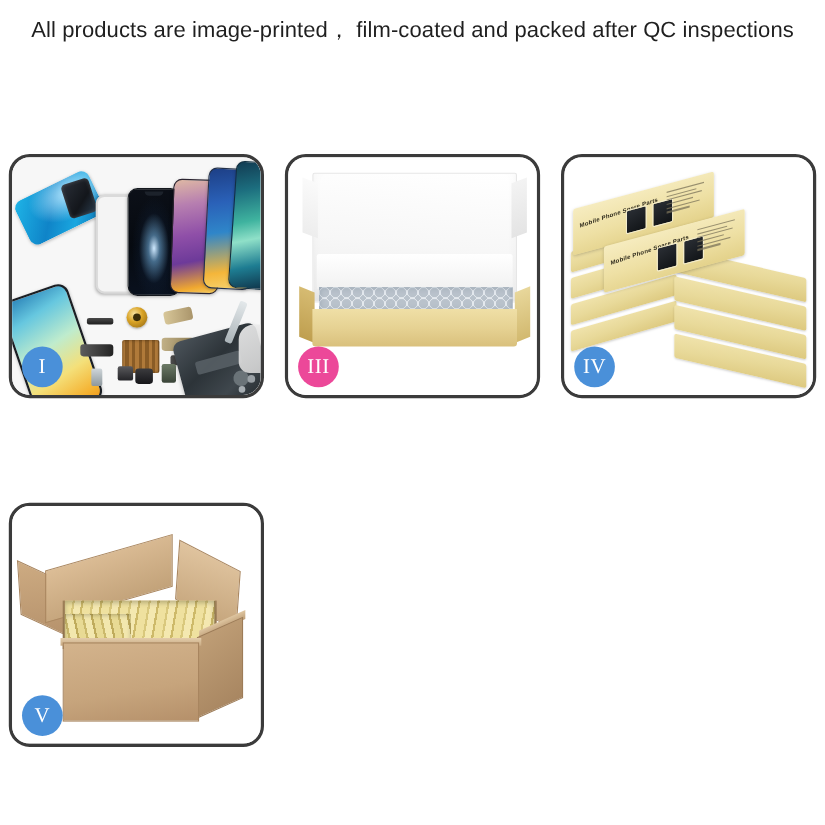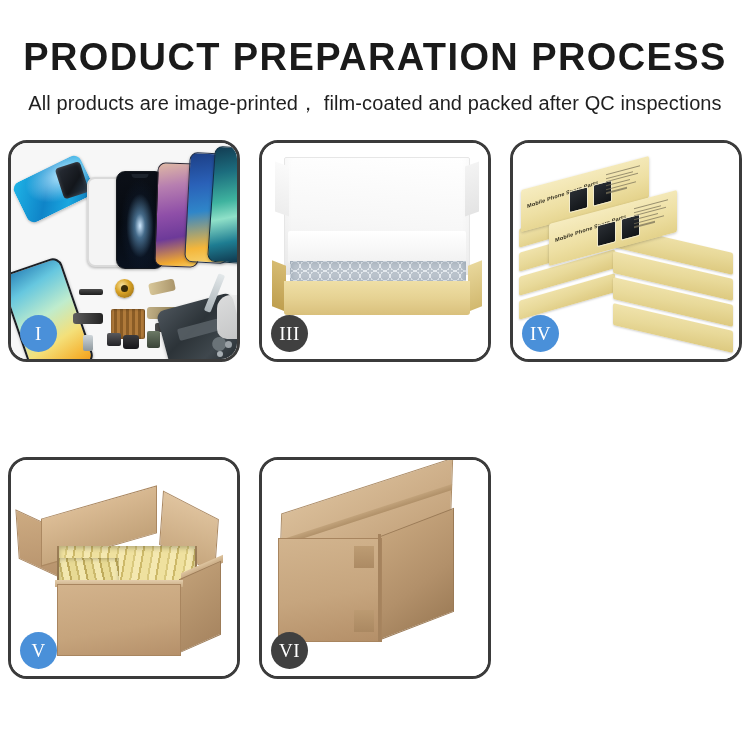--- a/index.html
+++ b/index.html
@@ -61,21 +61,21 @@
     border-radius: 50%;
     background: #4a90d9;
     color: #ffffff;
     font-family: "Liberation Serif", serif;
     font-size: 19px;
     line-height: 37px;
     text-align: center;
     letter-spacing: 0.5px;
     z-index: 40;
   }
-  .badge.b3, .badge.b6 { background: #404040; }
+  .badge.b3, .badge.b6 { background: #ec4899; }
 
   
   .p1 { background: #f7f7f7; }
   .scr {
     position: absolute;
     border-radius: 7px;
     box-shadow: 0 1px 3px rgba(0,0,0,.28);
   }
   .scr.s1 { 
     left: 6px; top: 24px; width: 74px; height: 44px;
@@ -444,21 +444,20 @@
     position: absolute; left: 116px; top: 74px; width: 3px; height: 108px;
     background: #a5835e;
   }
 </style>
 </head>
 <body>
 
 <div id="page">
 
   <div class="header">
-    <div class="title">PRODUCT PREPARATION PROCESS</div>
     <div class="subtitle">All products are image-printed， film-coated and packed after QC inspections</div>
   </div>
 
   <div class="grid">
 
     <div class="panel">
       <div class="panel-media p1">
         <div class="scr s1"></div>
         <div class="scr s2"></div>
         <div class="scr s3"></div>
@@ -553,27 +552,15 @@
         <div class="c5-cont"></div>
         <div class="c5-cont2"></div>
         <div class="c5-lipSide"></div>
         <div class="c5-side"></div>
         <div class="c5-lipFront"></div>
         <div class="c5-front"></div>
       </div>
       <div class="badge b5">V</div>
     </div>
 
-    <div class="panel">
-      <div class="panel-media p6">
-        <div class="c6-top"></div>
-        <div class="c6-top-seam"></div>
-        <div class="c6-side"></div>
-        <div class="c6-front"></div>
-        <div class="c6-front-tabA"></div>
-        <div class="c6-front-tabB"></div>
-        <div class="c6-edge"></div>
-      </div>
-      <div class="badge b6">VI</div>
-    </div>
 
   </div>
 </div>
 
 </body></html>

